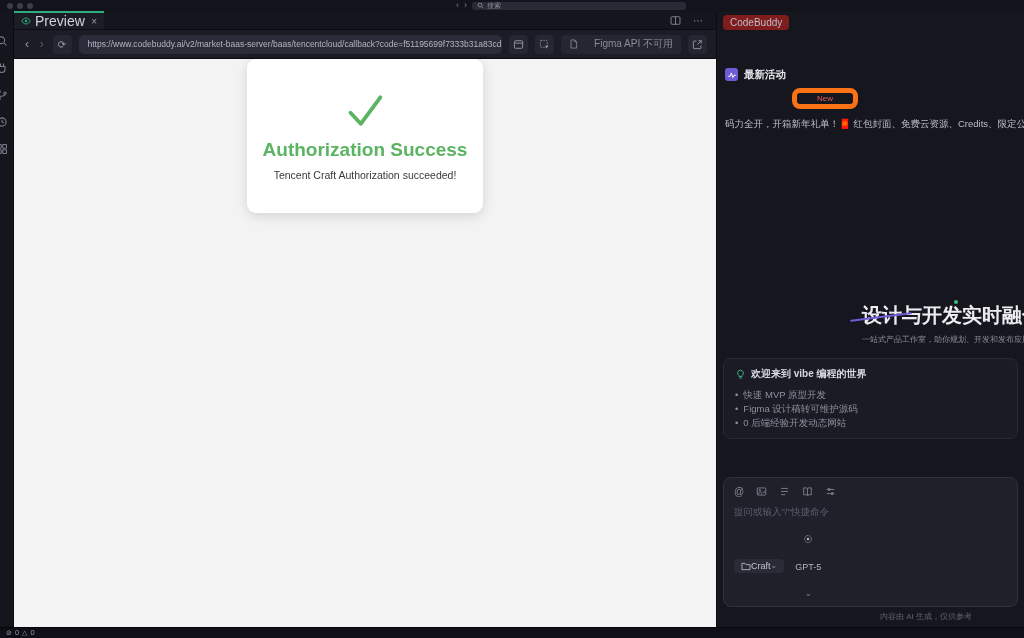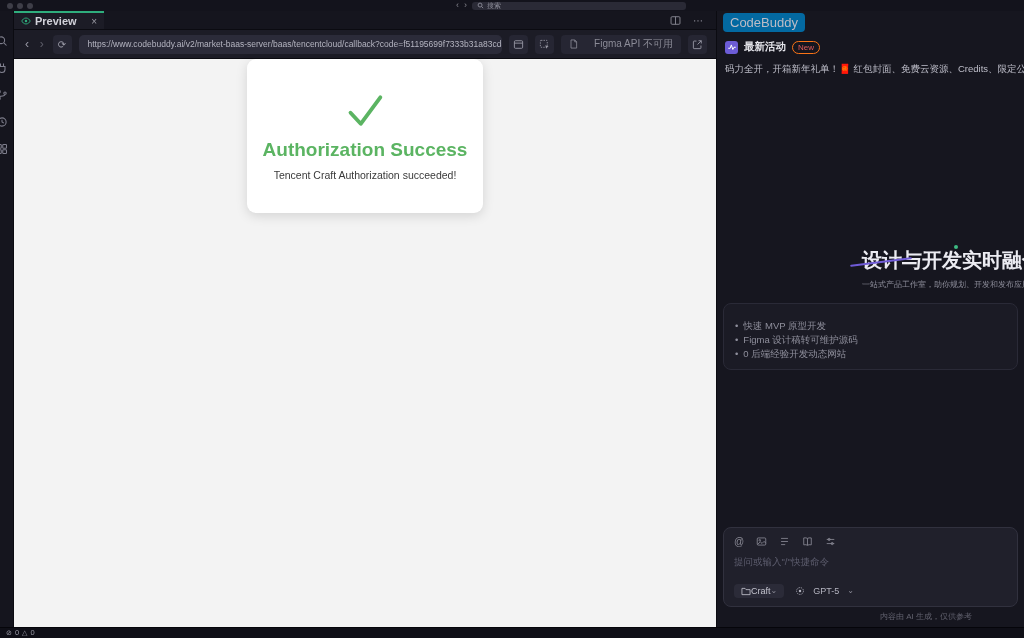--- a/index.html
+++ b/index.html
@@ -22,21 +22,21 @@
 
   .activitybar { flex:0 0 14px; background:#15151e; border-right:1px solid #0b0b11;
     display:flex; flex-direction:column; padding-top:24px; gap:15px; overflow:hidden; }
   .abar-icon { margin-left:-4px; color:#7e7e8c; height:12px; }
 
   .main-col { flex:0 0 702px; display:flex; flex-direction:column; background:#15151e; min-width:0; }
 
   .tabbar { flex:0 0 19px; display:flex; align-items:stretch; background:#15151e; border-bottom:1px solid #0b0b11; }
   .tab { width:90px; background:#1c1c26; border-top:2px solid #2fae7d; display:flex; align-items:center;
     gap:4px; padding:0 7px; cursor:default; }
-  .tab-label { color:#d2d2da; font-size:11px; font-weight:bold; }
+  .tab-label { color:#d2d2da; font-size:14px; font-weight:normal; }
   .tab-close { color:#9a9aa4; font-size:10px; margin-left:auto; }
   .tabbar-actions { margin-left:auto; display:flex; align-items:center; gap:12px; padding-right:12px; color:#8c8c98; }
   .tabbar-actions .more { font-size:10px; letter-spacing:1px; }
 
   .toolbar { flex:0 0 29px; background:#1c1c26; display:flex; align-items:center; gap:7px;
     padding:0 9px; border-bottom:1px solid #0b0b11; }
   .tool-chev { color:#9a9aa6; font-size:12px; width:10px; text-align:center; }
   .tool-chev.dim { color:#5c5c68; }
   .reload-btn, .icon-btn { width:19px; height:19px; background:#262633; border-radius:4px; color:#9a9aa6;
     display:flex; align-items:center; justify-content:center; font-size:10px; flex:0 0 auto; }
@@ -49,26 +49,26 @@
   .card { width:236px; height:154px; background:#ffffff; border-radius:9px;
     box-shadow:0 3px 12px rgba(0,0,0,0.13); display:flex; flex-direction:column;
     align-items:center; justify-content:center; }
   .card-title { font-size:19px; font-weight:bold; margin-top:9px; }
   .card-msg { color:#3a3a3a; font-size:10.5px; margin-top:8px; }
 
   
   .panel { flex:0 0 308px; background:#16161f; border-left:1px solid #0b0b11; display:flex;
     flex-direction:column; overflow:hidden; }
   .panel-header { flex:0 0 22px; display:flex; align-items:center; padding:0 6px; }
-  .app-pill { background:#0369a1; color:#bcbcc6; font-size:13px; padding:2px 7px; border-radius:4px; }
+  .app-pill { background:#7f1d1d; color:#bcbcc6; font-size:10px; padding:2px 7px; border-radius:4px; }
   .activity-row { display:flex; align-items:center; gap:6px; padding:7px 8px 0 8px; cursor:default; }
   .pulse-wrap { width:13px; height:13px; border-radius:3px; background:#6c5cd6; display:flex;
     align-items:center; justify-content:center; }
   .activity-label { color:#e4e4ea; font-size:10.5px; font-weight:bold; }
-  .badge { border:1px solid #f97316; color:#e05c5c; font-size:8px; padding:0 5px; border-radius:8px; line-height:11px; }
+  .badge { border:5px solid #f97316; color:#e05c5c; font-size:8px; padding:0 20px; border-radius:8px; line-height:11px;margin-top:48px; }
   .banner { color:#bfbfca; font-size:9.5px; padding:9px 0 0 8px; white-space:nowrap; overflow:hidden; }
 
   .hero { margin:172px 0 0 145px; }
   .hero-title { position:relative; white-space:nowrap; color:#ececf2; font-size:20px; font-weight:bold;
     line-height:24px; width:max-content; }
   .hero-stroke { position:absolute; left:-12px; top:13px; width:62px; height:2px; background:#6f5bd6;
     border-radius:2px; transform:rotate(-7deg); }
   .hero-dot { position:absolute; left:92px; top:-3px; width:4px; height:4px; border-radius:50%; background:#3dba82; }
   .hero-sub { color:#8d8d9a; font-size:8px; margin-top:7px; white-space:nowrap; }
 
@@ -80,21 +80,21 @@
   .welcome-list li::before { content:"•"; margin-right:5px; color:#8f8f9c; }
 
   .chat-area { margin-top:auto; padding:0 6px; }
   .chat-box { background:#20202b; border:1px solid #31313e; border-radius:8px; padding:8px 10px; }
   .chat-icons { display:flex; align-items:center; gap:12px; color:#8a8a96; }
   .chat-icons .at { font-size:10px; line-height:10px; }
   .chat-placeholder { color:#5d5d6e; font-size:9.5px; margin-top:9px; }
   .chat-footer { margin-top:15px; display:flex; align-items:center; gap:11px; }
   .craft-pill { background:#2b2b38; border-radius:4px; padding:2px 7px; display:flex; align-items:center;
     gap:0; color:#c4c4ce; font-size:9px; }
-  .model-sel { display:flex; align-items:center; gap:8px; color:#b4b4c0; font-size:9px; }
+  .model-sel { display:flex; align-items:center; gap:18px; color:#b4b4c0; font-size:9px;flex-direction:column; }
   .chevron { font-size:8px; color:#8a8a96; line-height:8px; }
   .disclaimer { text-align:right; padding:4px 46px 5px 0; color:#62626f; font-size:8px; }
 
   
   .statusbar { flex:0 0 10px; background:#0f0f17; border-top:1px solid #05050a; display:flex;
     align-items:center; gap:3px; padding-left:6px; color:#9a9aa6; font-size:7.5px; line-height:10px; }
   .statusbar .sb-ico { font-size:7px; }
   svg { display:block; }
 </style>
 </head>
@@ -246,20 +246,27 @@
       <div class="hero">
         <div class="hero-title">
           <i class="hero-stroke"></i>
           <i class="hero-dot"></i>
           <span>设计与开发实时融合</span>
         </div>
         <div class="hero-sub">一站式产品工作室，助你规划、开发和发布应用，</div>
       </div>
 
       <div class="welcome-card">
+        <div class="welcome-title">
+          <svg width="11" height="11" viewBox="0 0 16 16" fill="none" stroke="#3dba82" stroke-width="1.4">
+              <path d="M8 1.8a4.2 4.2 0 0 1 2.1 7.8V11H5.9V9.6A4.2 4.2 0 0 1 8 1.8z"></path>
+              <line x1="6.2" y1="13.2" x2="9.8" y2="13.2"></line>
+            </svg>
+          <span>欢迎来到 vibe 编程的世界</span>
+        </div>
         <ul class="welcome-list">
           <li>快速 MVP 原型开发</li>
           <li>Figma 设计稿转可维护源码</li>
           <li>0 后端经验开发动态网站</li>
         </ul>
       </div>
 
       <div class="chat-area">
         <div class="chat-box">
           <div class="chat-icons">

